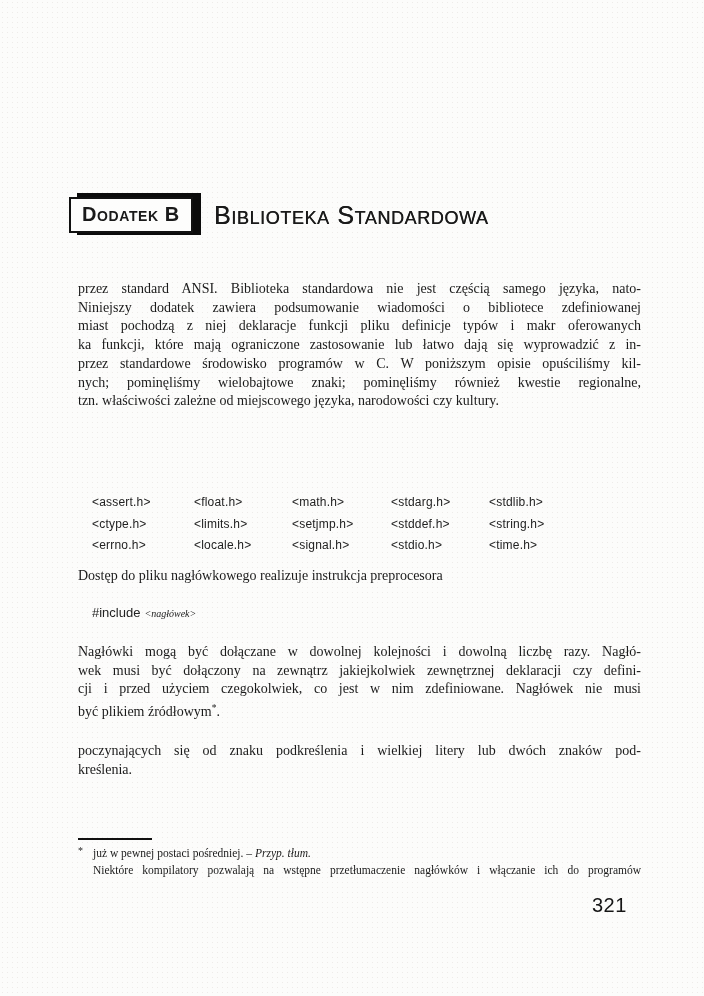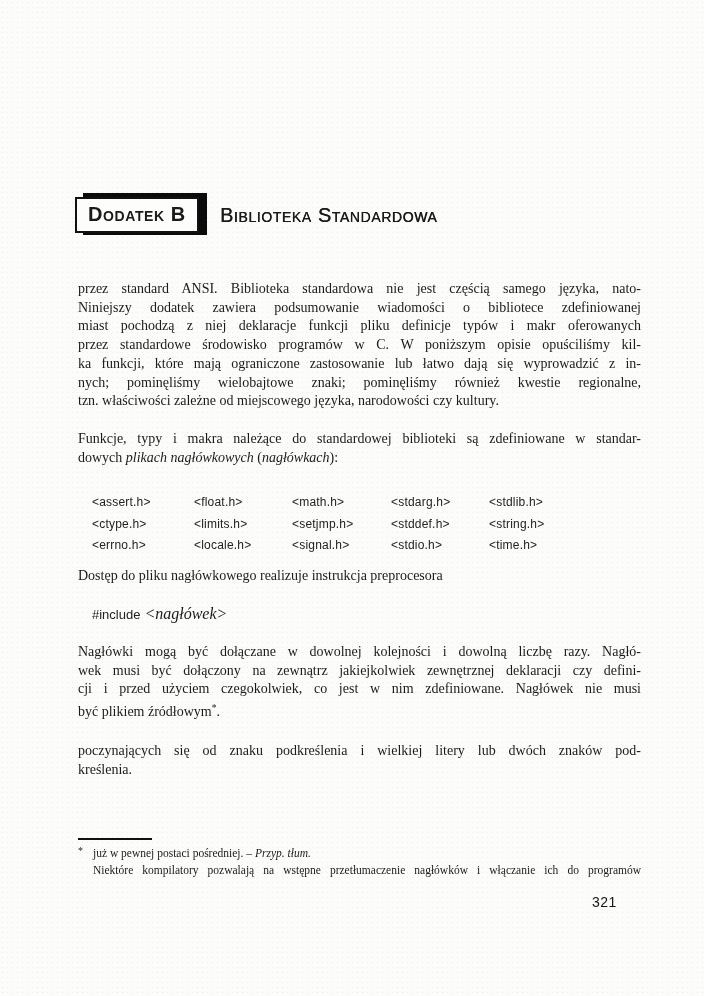--- a/index.html
+++ b/index.html
@@ -11,21 +11,21 @@
     background-color: #fcfcfb;
     background-image: radial-gradient(rgba(170,150,140,0.16) 0.6px, rgba(0,0,0,0) 1px);
     background-size: 5px 5px;
     font-family: "Liberation Serif", serif;
     color: #1a1a1a;
   }
 
   
   .headrow {
     position: absolute;
-    left: 75px;
+    left: 69px;
     top: 197px;
     display: flex;
     align-items: center;
   }
   .badge-wrap { position: relative; }
   .badge-shadow {
     position: absolute;
     inset: -4px -8px -2px 8px;
     background: #0b0b0b;
   }
@@ -38,21 +38,21 @@
     font-weight: bold;
     font-size: 20px;
     font-variant: small-caps;
     letter-spacing: 0.6px;
     line-height: 1.05;
     white-space: nowrap;
   }
   .chapter-title {
     margin-left: 21px;
     font-family: "Liberation Sans", sans-serif;
-    font-size: 20px;
+    font-size: 25px;
     font-variant: small-caps;
     letter-spacing: 0.6px;
     text-shadow: 0.35px 0 0 currentColor;
     white-space: nowrap;
   }
 
   
   .body-par {
     position: absolute;
     left: 78px;
@@ -83,21 +83,21 @@
     position: absolute;
     left: 92px;
     top: 605px;
     font-family: "Liberation Sans", sans-serif;
     font-size: 13px;
     color: #222;
   }
   .include-arg {
     font-family: "Liberation Serif", serif;
     font-style: italic;
-    font-size: 16px;
+    font-size: 10px;
     margin-left: 4px;
     color: #1a1a1a;
   }
 
   
   .fnrule {
     position: absolute;
     left: 78px;
     top: 838px;
     width: 74px;
@@ -120,21 +120,21 @@
     top: -2px;
     font-size: 10px;
   }
 
   
   .pageno {
     position: absolute;
     left: 592px;
     top: 894px;
     font-family: "Liberation Sans", sans-serif;
-    font-size: 14px;
+    font-size: 20px;
     letter-spacing: 0.5px;
     color: #161616;
   }
 </style>
 </head>
 <body>
 
 <div class="page">
 
   <div class="headrow">
@@ -142,30 +142,26 @@
       <div class="badge-shadow"></div>
       <div class="badge">Dodatek B</div>
     </div>
     <div class="chapter-title">Biblioteka Standardowa</div>
   </div>
 
   <div class="body-par" style="top:280px">
       <div class="tline">przez standard ANSI. Biblioteka standardowa nie jest częścią samego języka, nato-</div>
       <div class="tline">Niniejszy dodatek zawiera podsumowanie wiadomości o bibliotece zdefiniowanej</div>
       <div class="tline">miast pochodzą z niej deklaracje funkcji pliku definicje typów i makr oferowanych</div>
+      <div class="tline">ka funkcji, które mają ograniczone zastosowanie lub łatwo dają się wyprowadzić z in-</div>
       <div class="tline">przez standardowe środowisko programów w C. W poniższym opisie opuściliśmy kil-</div>
-      <div class="tline">ka funkcji, które mają ograniczone zastosowanie lub łatwo dają się wyprowadzić z in-</div>
       <div class="tline">nych; pominęliśmy wielobajtowe znaki; pominęliśmy również kwestie regionalne,</div>
       <div class="tline tline-last">tzn. właściwości zależne od miejscowego języka, narodowości czy kultury.</div>
     </div>
 
-  <div class="body-par" style="top:430px">
-      <div class="tline">Funkcje, typy i makra należące do standardowej biblioteki są zdefiniowane w standar-</div>
-      <div class="tline tline-last">dowych <i>plikach nagłówkowych</i> (<i>nagłówkach</i>):</div>
-    </div>
 
   <div class="htable">
       <div class="hcell">&lt;assert.h&gt;</div>
       <div class="hcell">&lt;float.h&gt;</div>
       <div class="hcell">&lt;math.h&gt;</div>
       <div class="hcell">&lt;stdarg.h&gt;</div>
       <div class="hcell">&lt;stdlib.h&gt;</div>
       <div class="hcell">&lt;ctype.h&gt;</div>
       <div class="hcell">&lt;limits.h&gt;</div>
       <div class="hcell">&lt;setjmp.h&gt;</div>

